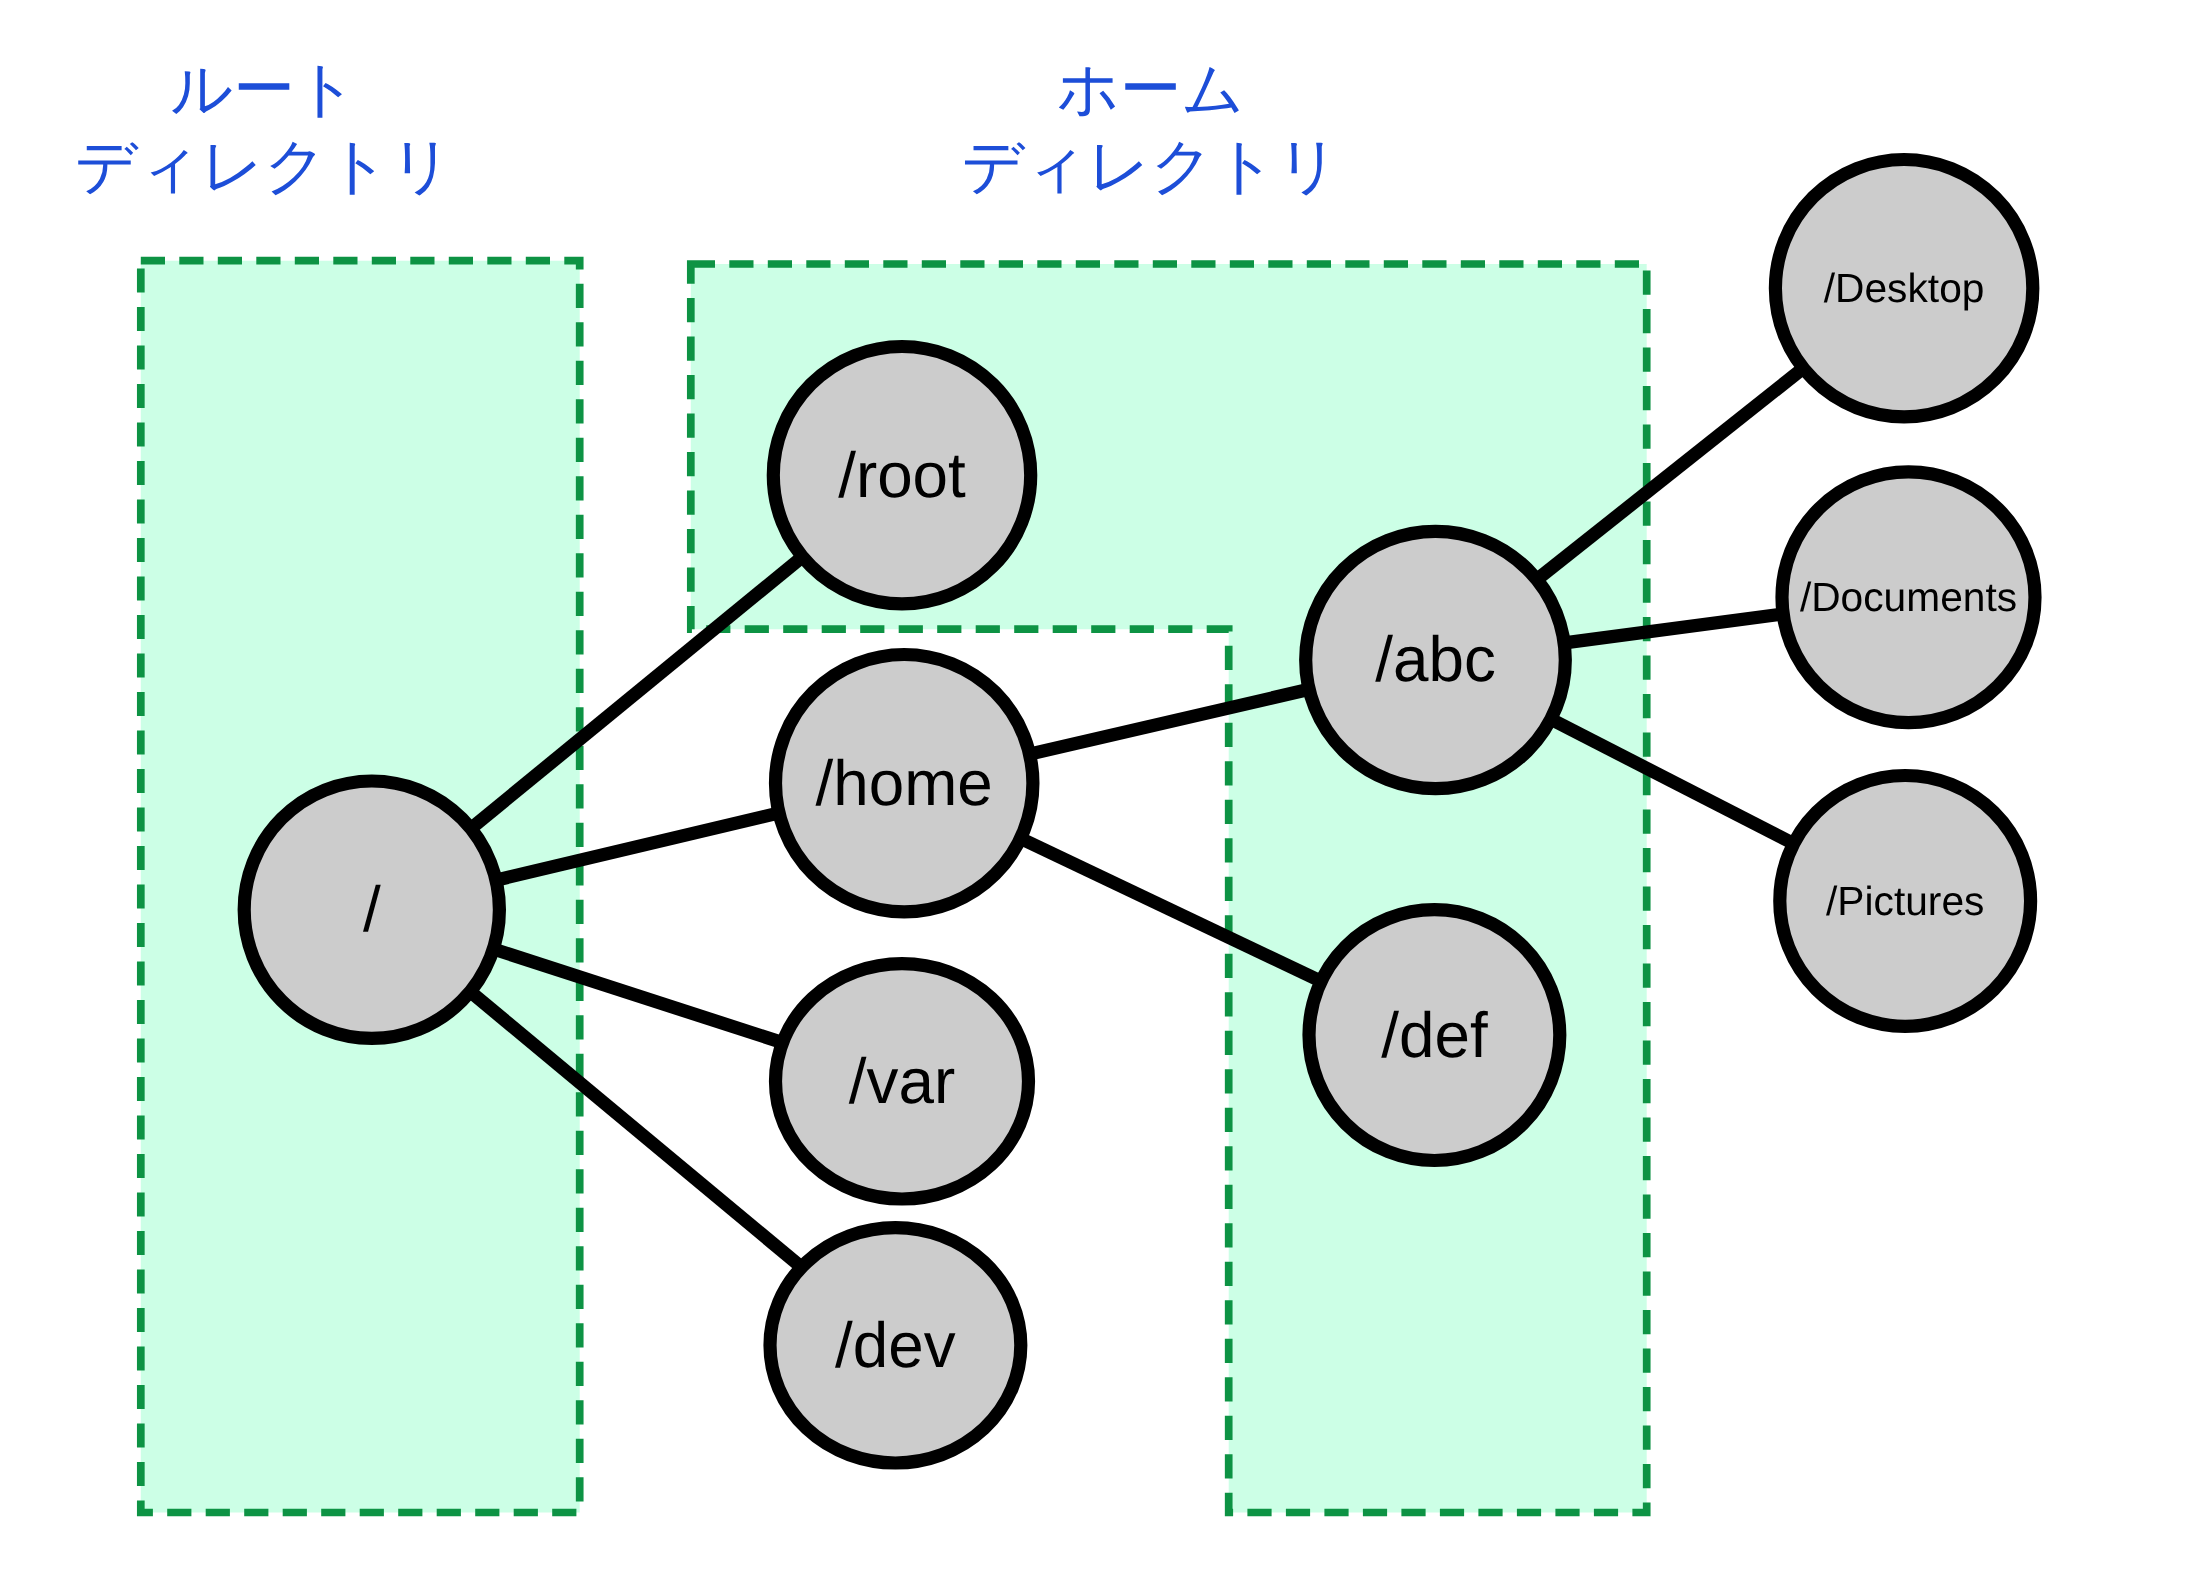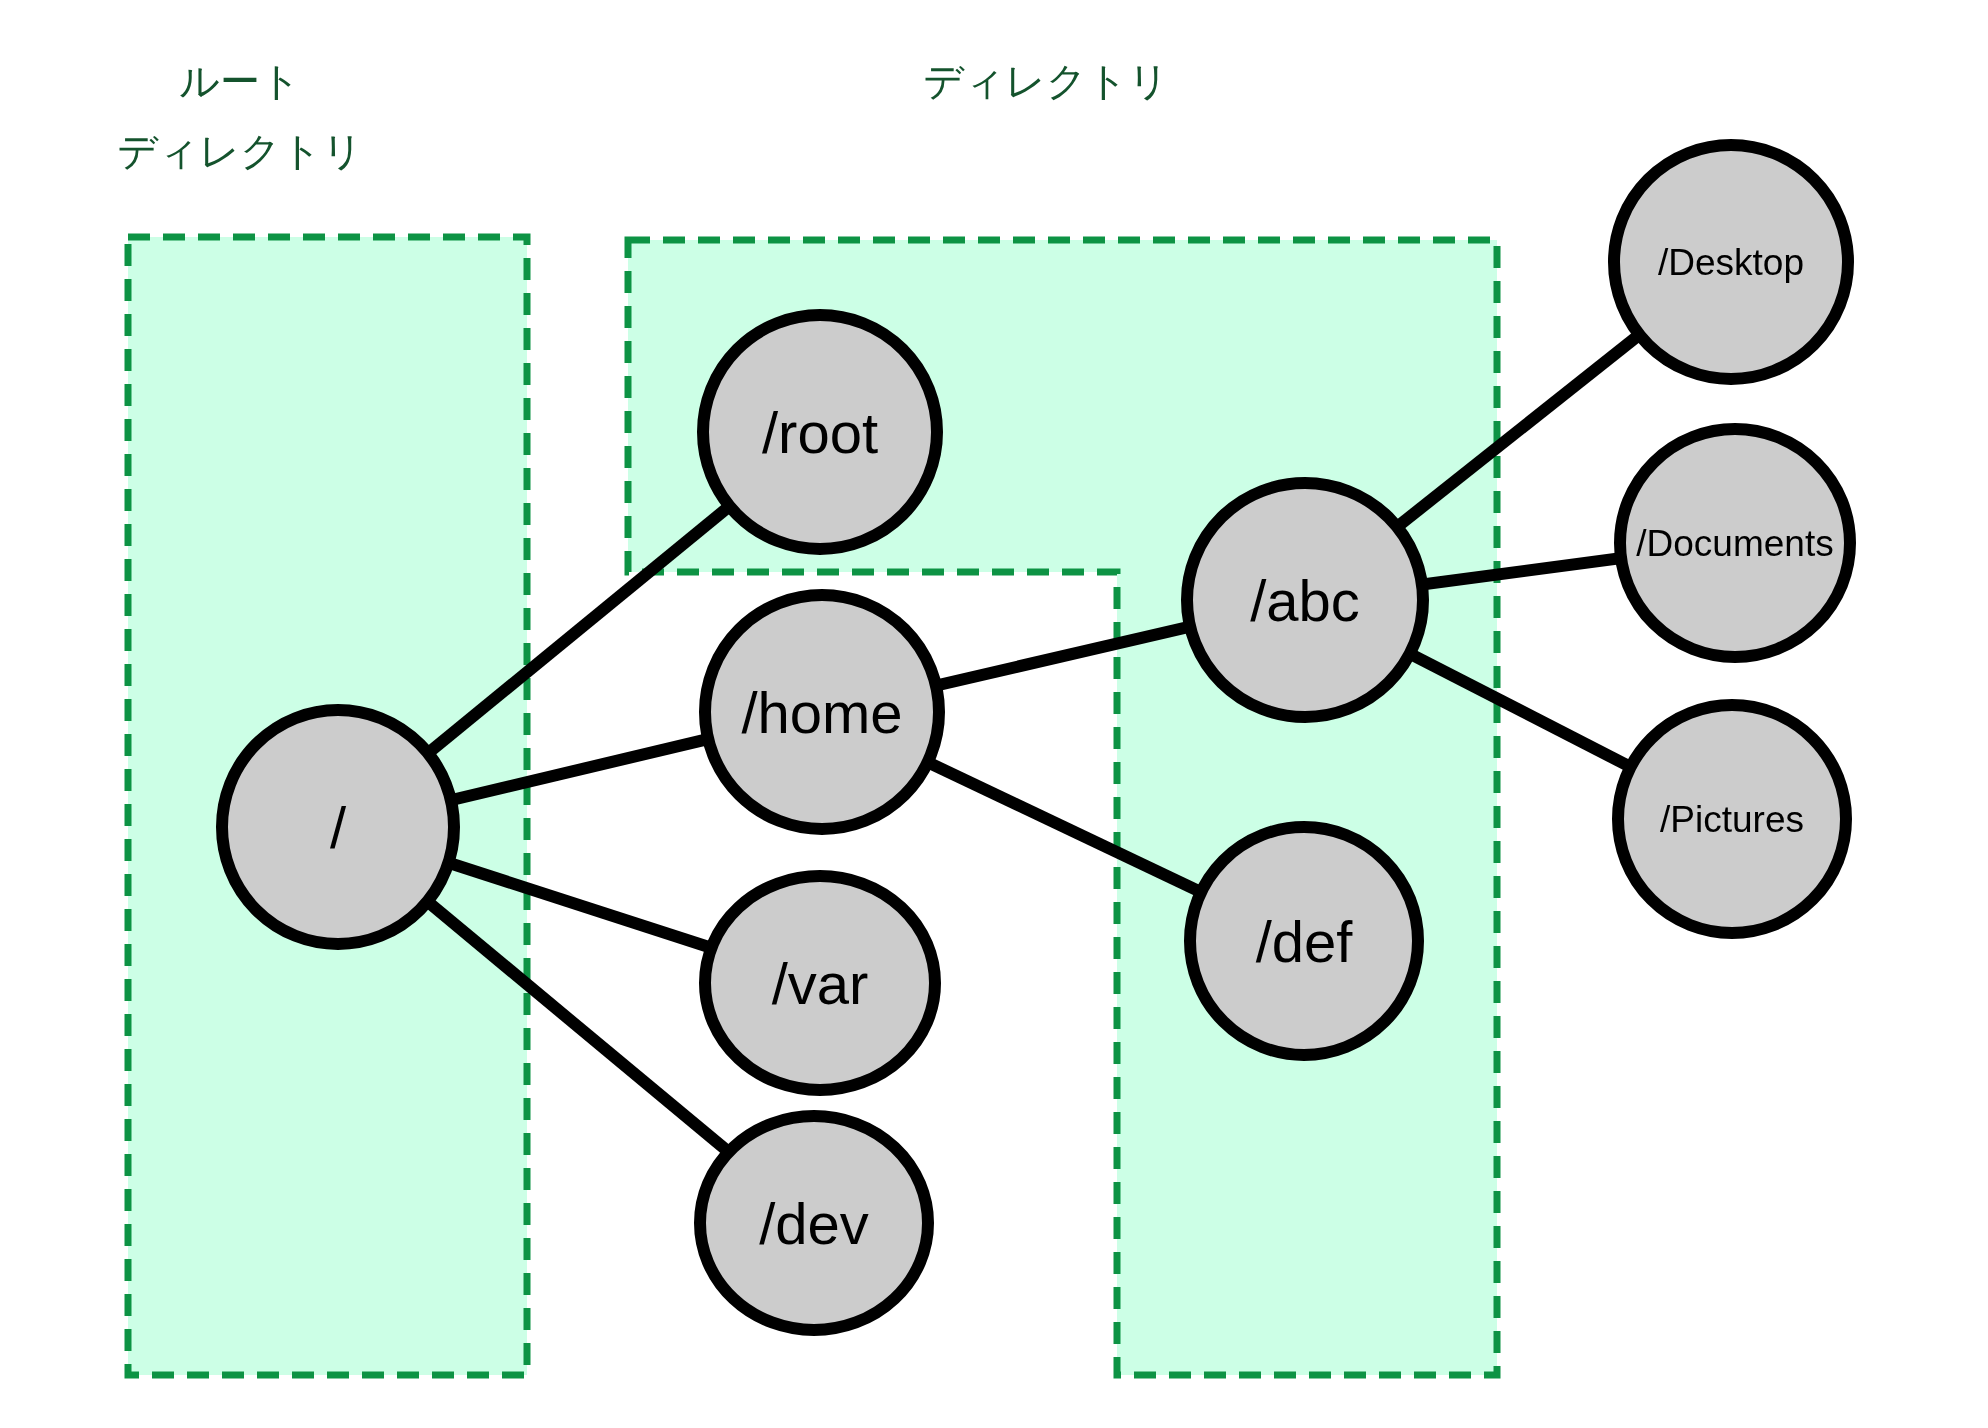--- a/index.html
+++ b/index.html
@@ -9,23 +9,23 @@
     font-family:"Liberation Sans", sans-serif;
     position:relative;
     overflow:hidden;
   }
   #stage{position:absolute;left:0;top:0;width:1988px;height:1428px;}
   svg{position:absolute;left:0;top:0;display:block;}
   .hdr-label{
     position:absolute;
     width:400px;
     text-align:center;
-    font-size:40px;
+    font-size:56px;
     line-height:70px;
-    color:#14532d;
+    color:#1d4ed8;
     white-space:nowrap;
   }
   #root-dir-label{left:40px;top:46px;}
   #home-dir-label{left:846px;top:46px;}
 </style>
 </head>
 <body>
 
 <div id="stage">
   <svg id="diagram-svg" width="1988" height="1428" viewBox="0 0 1988 1428" xmlns="http://www.w3.org/2000/svg">
@@ -61,15 +61,16 @@
       <ellipse cx="1732" cy="819" rx="114" ry="114" fill="#cccccc" stroke="#000000" stroke-width="12"></ellipse>
       <text x="1732" y="819" text-anchor="middle" dominant-baseline="central" fill="#000000" font-size="37" font-family="&quot;Liberation Sans&quot;, sans-serif">/Pictures</text>
     </svg>
 
   <div class="hdr-label" id="root-dir-label">
     <div>ルート</div>
     <div>ディレクトリ</div>
   </div>
 
   <div class="hdr-label" id="home-dir-label">
+    <div>ホーム</div>
     <div>ディレクトリ</div>
   </div>
 </div>
 
 </body></html>

